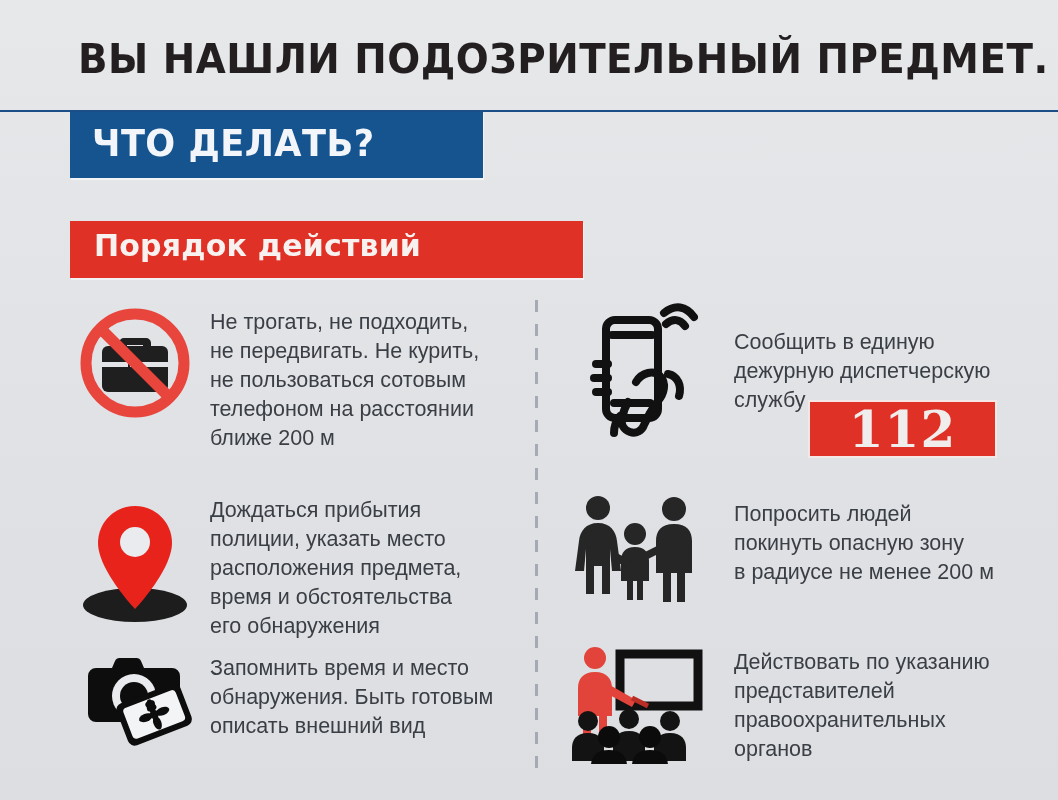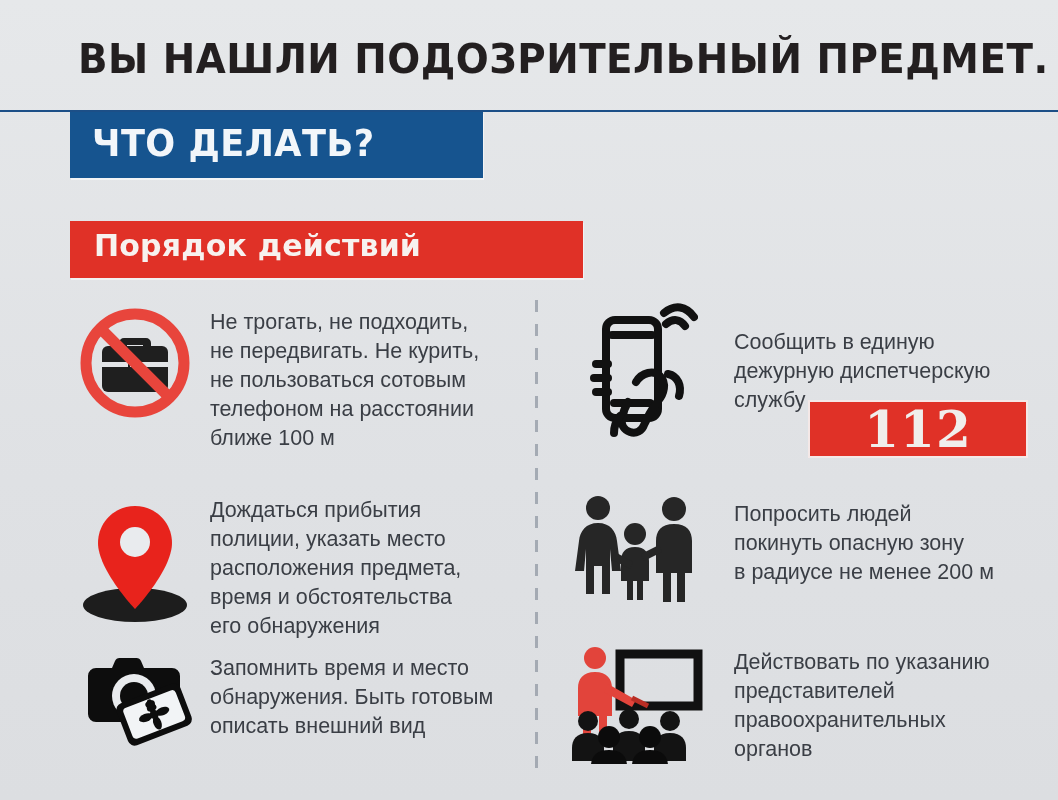--- a/index.html
+++ b/index.html
@@ -144,24 +144,25 @@
   .col-right .row-r2 .item-text { padding-top: 10px; }
   .col-right .row-r3 .item-text { padding-top: 8px; }
   .col-left  .row-l2 .item-text { padding-top: 14px; }
   .col-left  .row-l3 .item-text { padding-top: 6px; }
 
   
   .bar112 {
     position: absolute;
     left: 810px;
     top: 402px;
-    width: 216px;
+    width: 172px;
     height: 54px;
     background: #e03127;
     box-shadow: 0 0 0 2px rgba(255,235,232,0.65);
+    padding-left: 13px;
   }
   .bar112 span {
     position: absolute;
     left: 0;
     right: 0;
     top: -2px;
     text-align: center;
     font-family: "DejaVu Serif", serif;
     font-weight: bold;
     font-size: 50px;
@@ -201,21 +202,21 @@
             <rect x="56" y="60" width="10" height="5" fill="#e2e4e7"></rect>
           </g>
           <circle cx="61" cy="61" r="49" fill="none" stroke="#e8453c" stroke-width="11"></circle>
           <line x1="26" y1="26" x2="96" y2="96" stroke="#e8453c" stroke-width="11" stroke-linecap="butt"></line>
         </svg>
       </div>
       <div class="item-text">Не трогать, не подходить,
 не передвигать. Не курить,
 не пользоваться сотовым
 телефоном на расстоянии
-ближе 100 м</div>
+ближе 200 м</div>
     </div>
 
     <div class="item row-l3">
       <div class="icon-box">
         <svg width="122" height="132" viewBox="0 0 122 132">
           <ellipse cx="61" cy="113" rx="52" ry="17" fill="#1d1d1d"></ellipse>
           <path d="M61 14 c-20.5 0 -37 16.5 -37 37 c0 27 37 66 37 66 c0 0 37 -39 37 -66 c0 -20.5 -16.5 -37 -37 -37 z" fill="#e8231c"></path>
           <circle cx="61" cy="50" r="15" fill="#e9ebee"></circle>
         </svg>
       </div>

